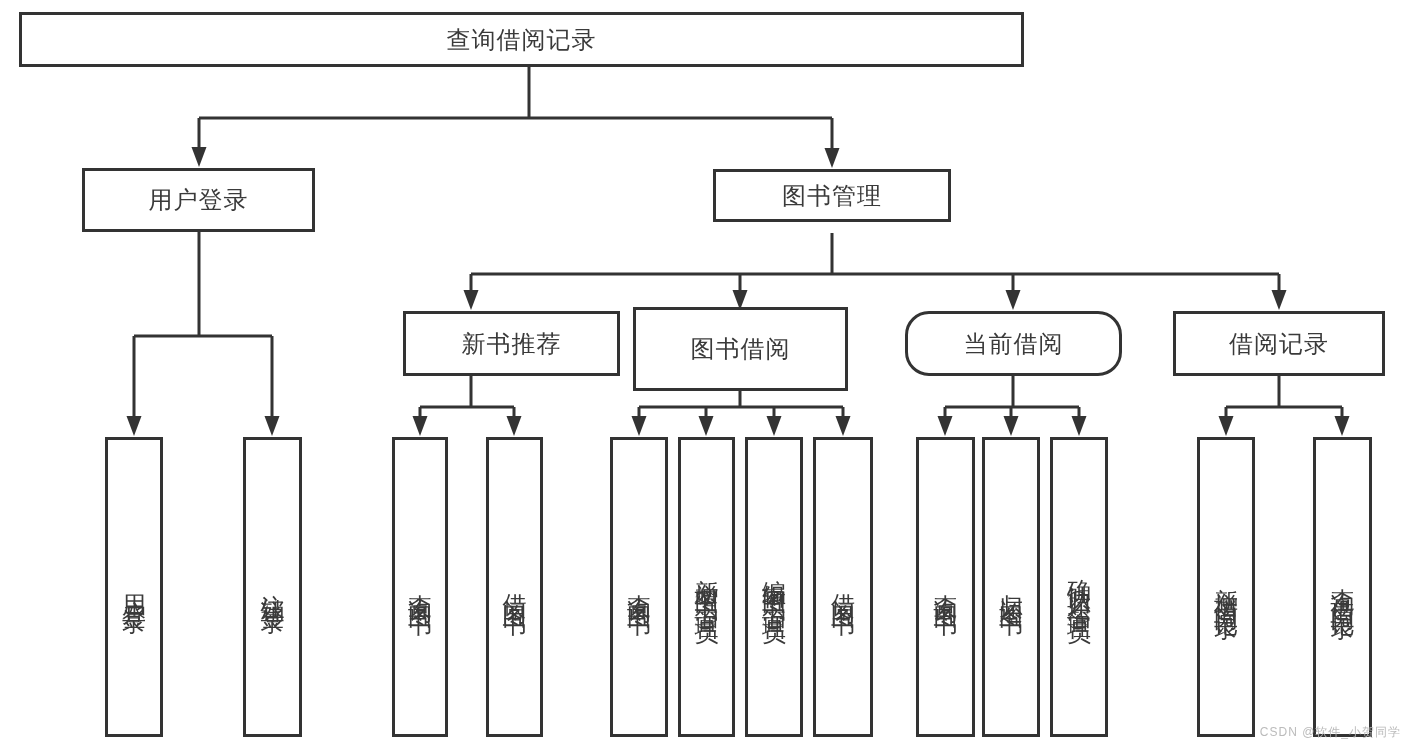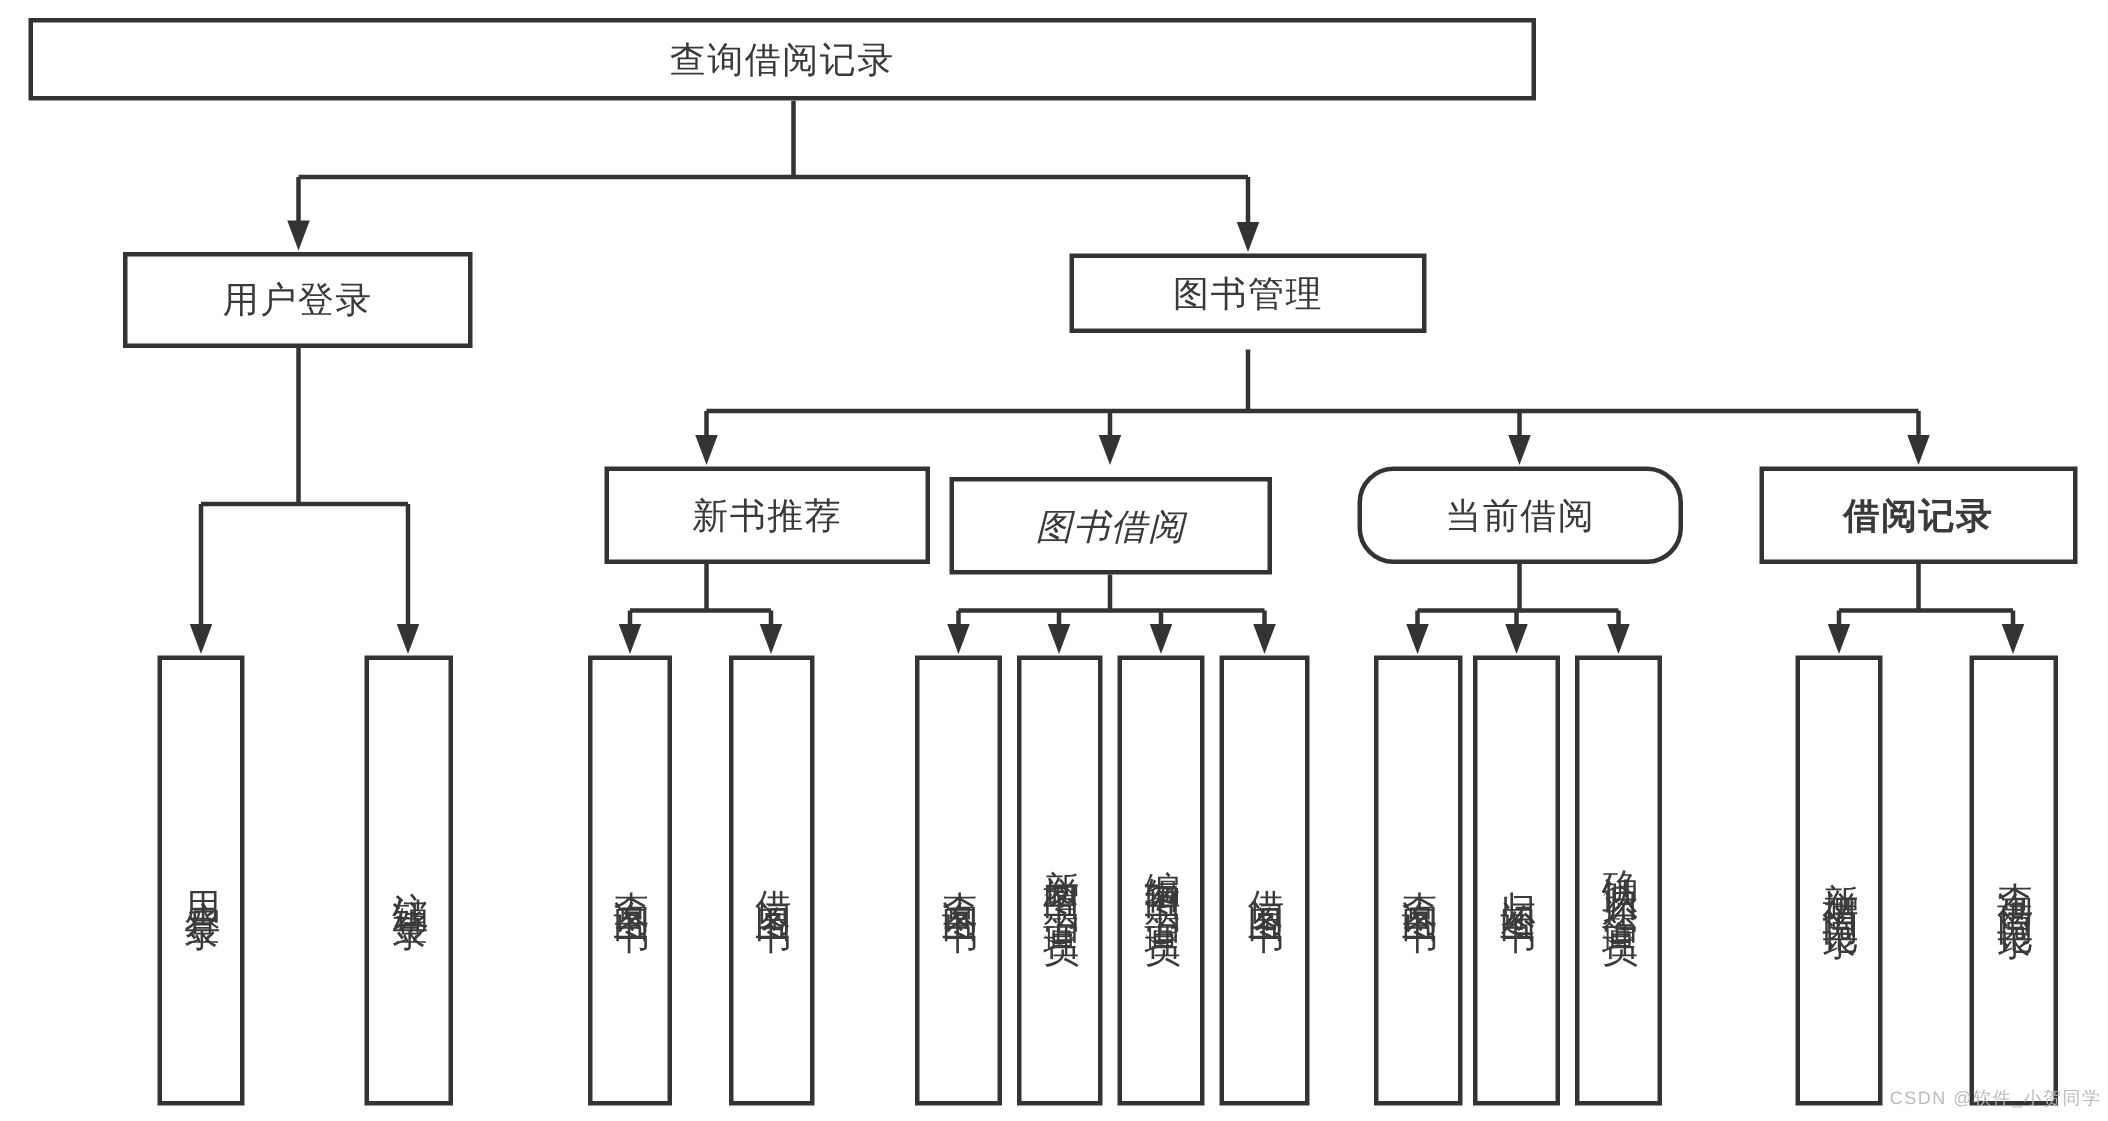--- a/index.html
+++ b/index.html
@@ -104,23 +104,23 @@
       <polygon points="1334.5,416 1349.5,416 1342,436"></polygon>
     </g>
   </svg>
 
   <div class="hbox" style="left:19px; top:12px; width:1005px; height:55px;">查询借阅记录</div>
 
   <div class="hbox" style="left:82px; top:168px; width:233px; height:64px;">用户登录</div>
   <div class="hbox" style="left:713px; top:169px; width:238px; height:53px;">图书管理</div>
 
   <div class="hbox" style="left:363px; top:311px; width:217px; height:65px;margin-left:40px;">新书推荐</div>
-  <div class="hbox" style="left:633px; top:318px; width:215px; height:65px;font-style:italic;">图书借阅</div>
+  <div class="hbox" style="left:633px; top:307px; width:215px; height:84px;">图书借阅</div>
   <div class="hbox" style="left:905px; top:311px; width:217px; height:65px;border-radius:24px;">当前借阅</div>
-  <div class="hbox" style="left:1173px; top:311px; width:212px; height:65px;font-weight:bold;">借阅记录</div>
+  <div class="hbox" style="left:1173px; top:311px; width:212px; height:65px;">借阅记录</div>
 
   <div class="vbox" style="left:105px; top:437px; width:58px; height:300px;">
     <span class="vtext">用户登录</span>
   </div>
   <div class="vbox" style="left:243px; top:437px; width:59px; height:300px;">
     <span class="vtext">注销登录</span>
   </div>
 
   <div class="vbox" style="left:392px; top:437px; width:56px; height:300px;">
     <span class="vtext">查询图书</span>

